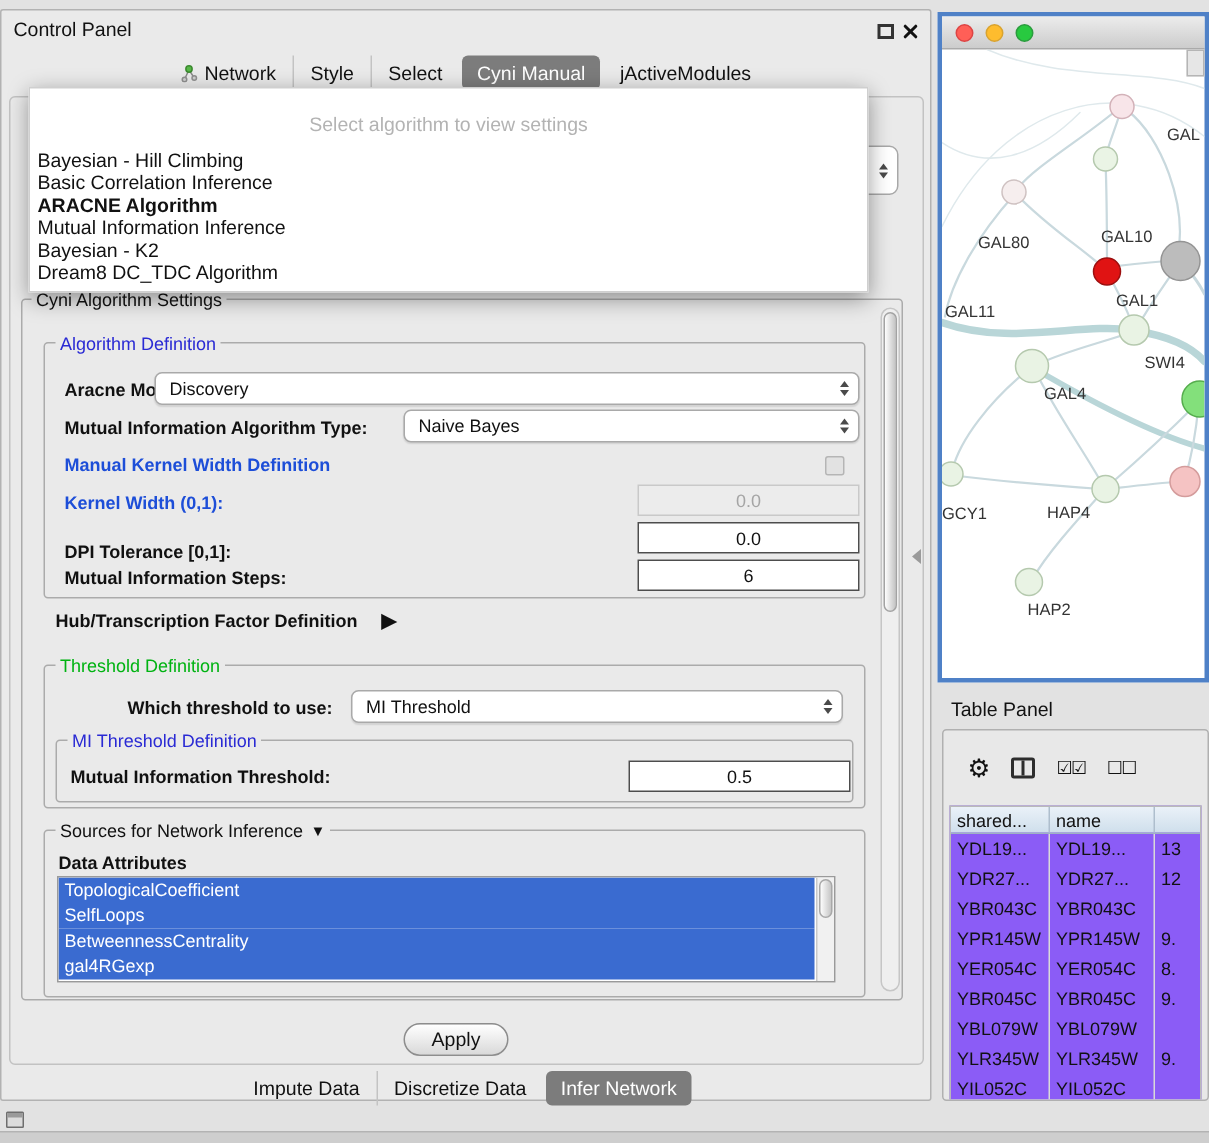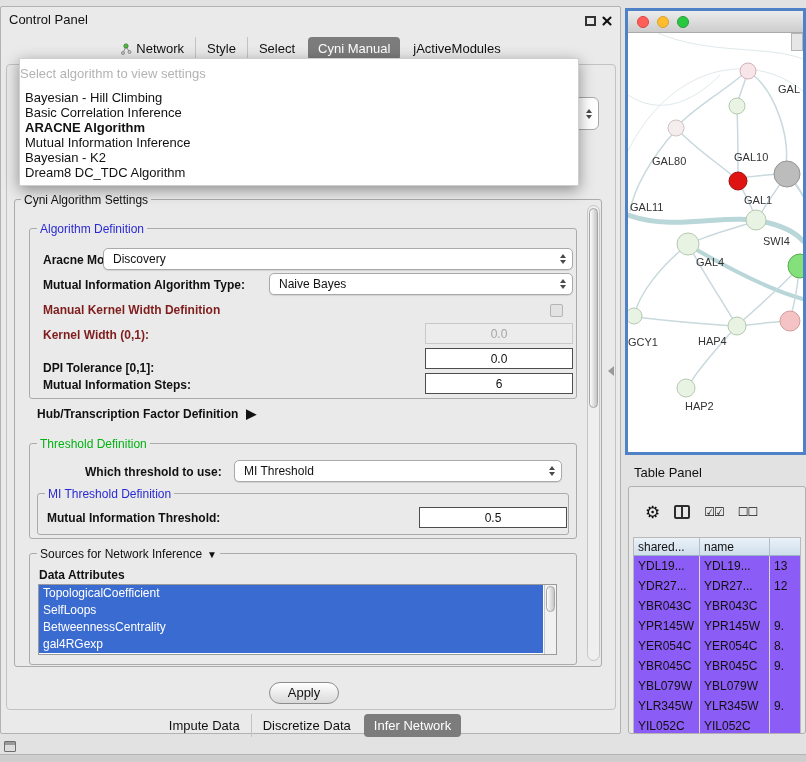--- a/index.html
+++ b/index.html
@@ -16,36 +16,36 @@
 #top-tabs{position:absolute;left:0;top:30px;width:619px;display:flex;justify-content:center;align-items:center}
 .tab{font-size:13px;padding:4px 11px;white-space:nowrap;display:flex;align-items:center;gap:4px}
 .tab+.tab{border-left:1px solid #c3c3c3}
 .tab.sel{background:var(--tab-selected-bg,#7c7c7c);color:#fff;border-radius:4px;border-left:none;padding:4px 10px;margin:0 2px}
 .tab.sel+.tab{border-left:none}
 .tab-ic{display:inline-flex}
 #tab-pane{position:absolute;left:5px;top:57px;width:610px;height:646px;border:1px solid #c2c2c2;border-radius:4px}
 
 #combo-frag{position:absolute;left:562px;top:90px;width:36px;height:33px;background:#fff;border:1px solid #a8a8a8;border-radius:6px;z-index:5}
 #dropdown{position:absolute;left:18px;top:51px;width:560px;background:#fff;border:1px solid #cfcfcf;box-shadow:0 4px 14px rgba(0,0,0,.4);z-index:10;padding-bottom:5px}
-#dd-placeholder{color:#b3b3b3;font-size:13px;padding:7px 0 9px}
+#dd-placeholder{text-align:center;color:#b3b3b3;font-size:13px;padding:16px 0 9px}
 .dd-item{font-size:13px;height:15px;line-height:15px;padding-left:5px;white-space:nowrap}
 .dd-item.sel{font-weight:bold}
 
 .grp{position:absolute;border:1px solid #ababab;border-radius:3px}
 .grp-title{position:absolute;font-size:12px;background:#eaeaea;padding:0 3px;white-space:nowrap;z-index:2}
 .blue{color:var(--group-title-blue,#2a2ad4)}
 .green{color:var(--group-title-green,#00b312)}
 #cas{left:13px;top:192px;width:588px;height:468px}
 #cas-title{left:20px;top:186px}
 #cas-scroll{position:absolute;left:586px;top:198px;width:13px;height:456px;background:#efefef;border:1px solid #c6c6c6;border-radius:7px}
 #cas-thumb{position:absolute;left:1px;top:2px;width:9px;height:200px;background:linear-gradient(90deg,#fdfdfd,#c4c4c4);border:1px solid #a3a3a3;border-radius:5px}
 #grp-ad{left:28px;top:221px;width:548px;height:171px}
 #grp-ad-title{left:36px;top:215px}
 .lbl{position:absolute;font-size:12px;font-weight:bold;white-space:nowrap}
-.lbl.dis{color:#7f1d1d}
+.lbl.dis{color:#1d4ed8}
 #lbl-aracne{left:42px;top:246px}
 #lbl-mitype{left:42px;top:271px}
 #lbl-kernel-def{left:42px;top:296px}
 #lbl-kernel{left:42px;top:321px}
 #lbl-dpi{left:42px;top:354px}
 #lbl-steps{left:42px;top:371px}
 #lbl-which{left:84px;top:458px}
 #lbl-mithr-row{left:46px;top:504px}
 #lbl-dataattr{left:38px;top:561px}
 .combo{position:absolute;height:22px;background:#fff;border:1px solid #a9a9a9;border-radius:5px;font-size:12px;line-height:20px;padding-left:9px;white-space:nowrap;box-shadow:0 1px 1px rgba(0,0,0,.1)}
@@ -56,21 +56,21 @@
 #combo-aracne{left:102px;top:241px;width:470px}
 #combo-mitype{left:268px;top:266px;width:304px}
 #combo-which{left:233px;top:453px;width:328px}
 .field{position:absolute;height:21px;border:1px solid #4d4d4d;background:#fff;text-align:center;padding:0 6px;font-size:12px;font-family:inherit;color:#111}
 .field.dis{border-color:#c9c9c9;background:#ececec;color:#a5a5a5}
 #fld-kernel{left:424px;top:316px;width:148px}
 #fld-dpi{left:424px;top:341px;width:148px}
 #fld-steps{left:424px;top:366px;width:148px}
 #fld-mithr{left:418px;top:500px;width:148px}
 #chk-kernel{position:absolute;left:549px;top:297px;width:13px;height:13px;border:1px solid #b5b5b5;background:#e2e2e2;border-radius:2px}
-#hub-row{position:absolute;left:36px;top:399px;font-size:12px;font-weight:bold;display:flex;align-items:center;gap:8px}
+#hub-row{position:absolute;left:36px;top:399px;font-size:12px;font-weight:bold;display:flex;align-items:center;gap:16px}
 #hub-row .tri{font-size:13px}
 #grp-th{left:28px;top:436px;width:548px;height:96px}
 #grp-th-title{left:36px;top:430px}
 #grp-mith{left:36px;top:486px;width:532px;height:42px}
 #grp-mith-title{left:44px;top:480px}
 #grp-src{left:28px;top:546px;width:548px;height:112px}
 #src-row{position:absolute;left:36px;top:540px;font-size:12px;background:#eaeaea;padding:0 3px;display:flex;align-items:center;gap:5px;z-index:2}
 #src-row .tri{font-size:10px}
 #attr-list{position:absolute;left:37px;top:577px;width:519px;height:71px;background:#fff;border:1px solid #9a9a9a;overflow:hidden;padding-right:13px}
 .attr-item{height:17px;line-height:17px;background:var(--selection-blue,#3a6bd0);color:#fff;font-size:12px;padding-left:4px;white-space:nowrap}

